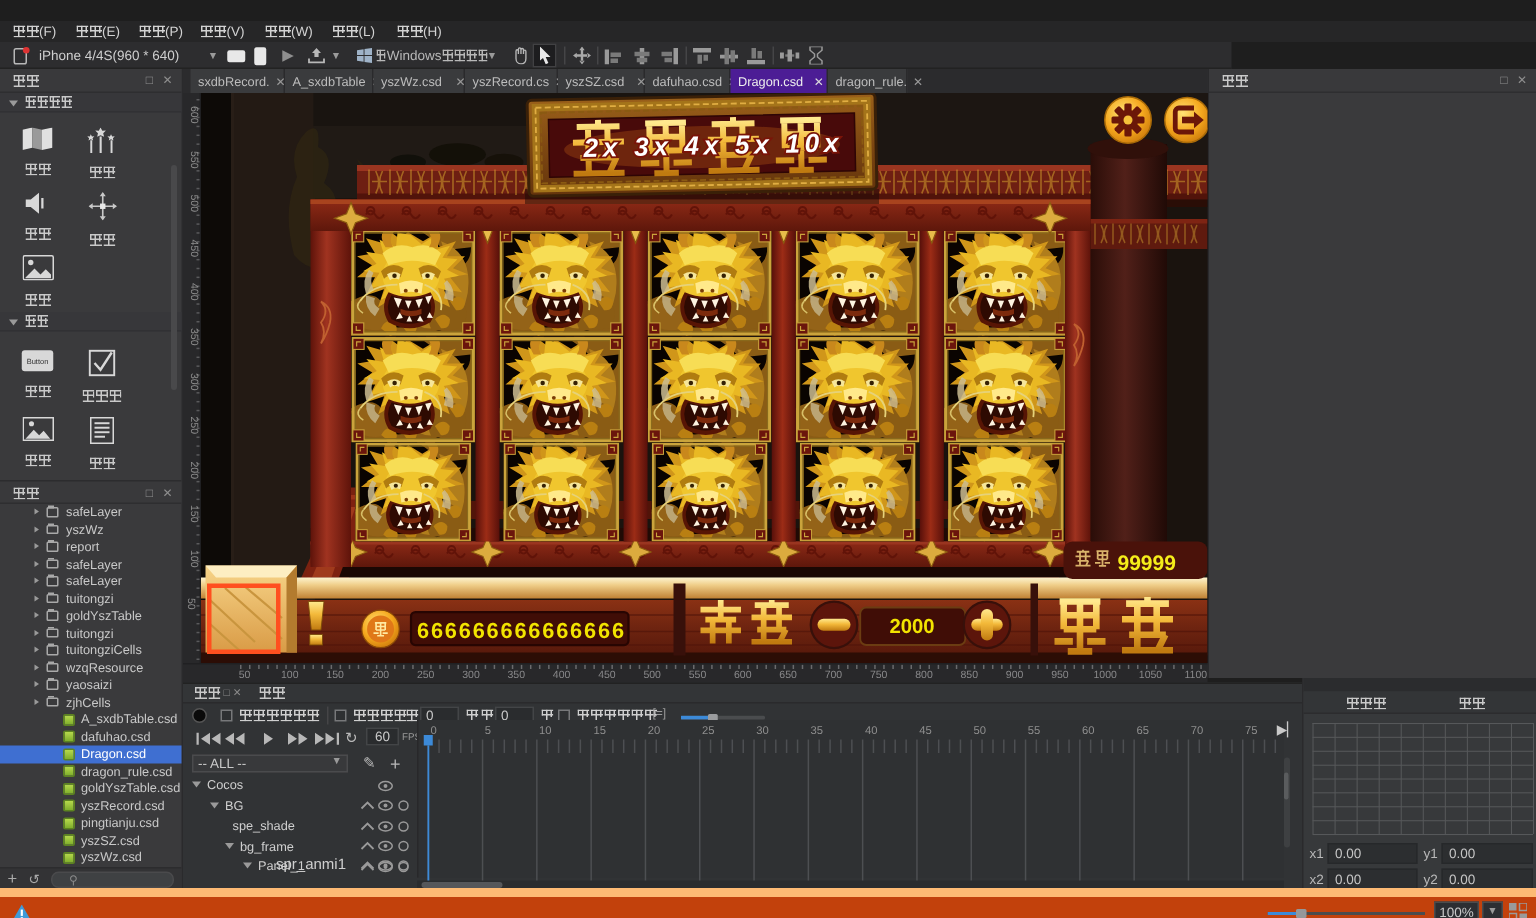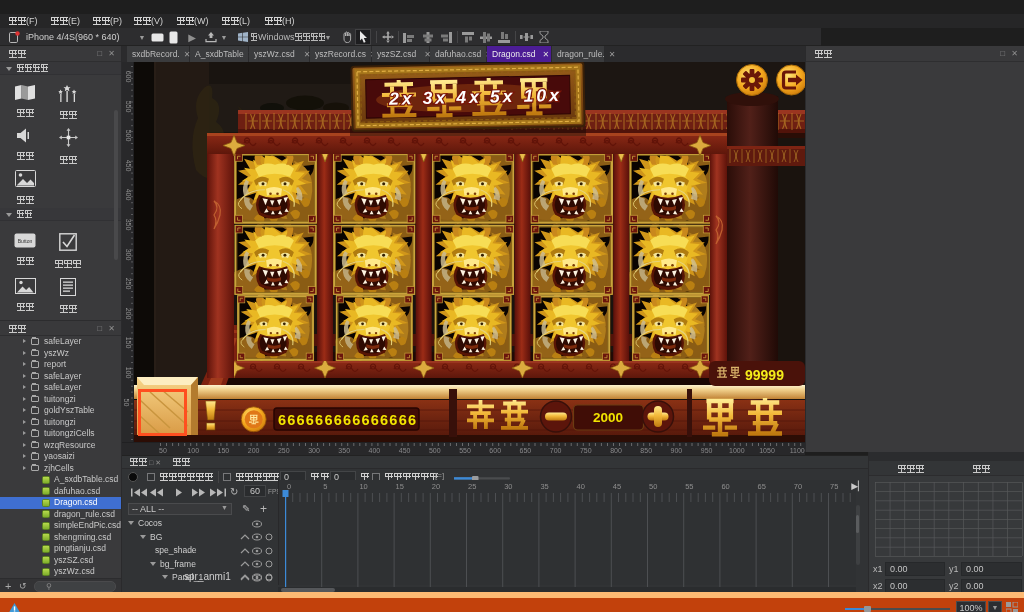--- a/index.html
+++ b/index.html
@@ -336,25 +336,25 @@
 <div class="row sel">
           <span class="fi"></span>
           <span class="tx2">Dragon.csd</span>
         </div>
 <div class="row">
           <span class="fi"></span>
           <span class="tx2">dragon_rule.csd</span>
         </div>
 <div class="row">
           <span class="fi"></span>
-          <span class="tx2">simpleEndPic.csd</span>
+          <span class="tx2">goldYszTable.csd</span>
         </div>
 <div class="row">
           <span class="fi"></span>
-          <span class="tx2">shengming.csd</span>
+          <span class="tx2">yszRecord.csd</span>
         </div>
 <div class="row">
           <span class="fi"></span>
           <span class="tx2">pingtianju.csd</span>
         </div>
 <div class="row">
           <span class="fi"></span>
           <span class="tx2">yszSZ.csd</span>
         </div>
 <div class="row">

